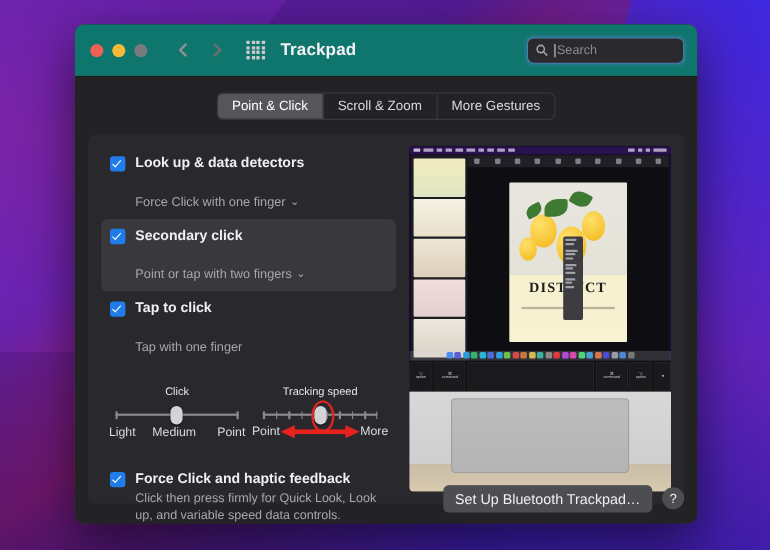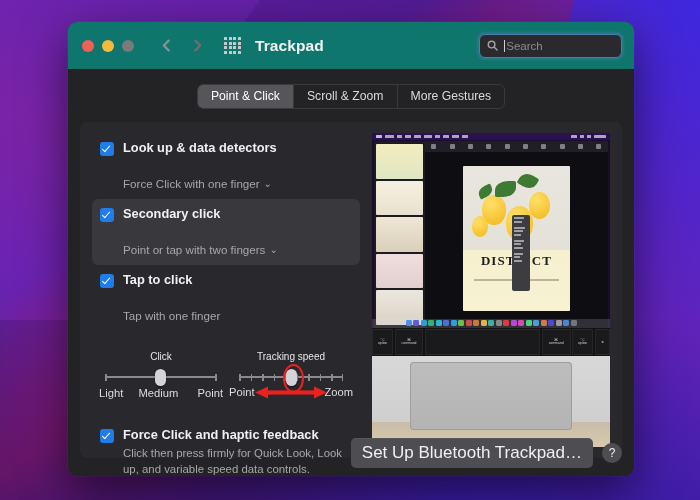--- a/index.html
+++ b/index.html
@@ -195,21 +195,21 @@
           display:flex;align-items:flex-start;justify-content:center;padding-top:6px;}
   .pad{width:68%;height:80%;background:linear-gradient(#bdbdbd,#b4b4b4);
        border-radius:4px;box-shadow:inset 0 0 0 1px #9e9e9e;}
 
   
   .footer{
     position:absolute;left:12px;right:12px;bottom:11px;height:24px;
     display:flex;align-items:center;justify-content:flex-end;gap:9px;
   }
   .btn{
-    background:#4d4d52;color:#f0f0f3;font-size:17px;border:none;border-radius:5px;
+    background:#4d4d52;color:#f0f0f3;font-size:13px;border:none;border-radius:5px;
     padding:5px 11px;box-shadow:0 .5px 0 rgba(255,255,255,.12) inset;cursor:default;
   }
   .helpbtn{
     width:20px;height:20px;border-radius:50%;background:#4d4d52;color:#f0f0f3;
     font-size:12px;display:flex;align-items:center;justify-content:center;cursor:default;
   }
 </style>
 </head>
 <body>
 
@@ -350,21 +350,21 @@
               <span class="thumb" style="left:47px"></span>
               <span class="redellipse" style="left:44px"></span>
             </div>
             <div class="arrowrow">
               <span>Point</span>
               <svg class="dblarrow" viewBox="0 0 72 13">
                 <polygon points="0,6.5 13,0.5 13,12.5" fill="#e8231f"></polygon>
                 <polygon points="72,6.5 59,0.5 59,12.5" fill="#e8231f"></polygon>
                 <rect x="12" y="4.4" width="48" height="4.2" fill="#e8231f"></rect>
               </svg>
-              <span>Zoom</span>
+              <span>More</span>
             </div>
           </div>
 
         </div>
 
         <div class="divider" style="margin-top:17px"></div>
 
         <div class="forcerow">
           <span class="cb"></span>
           <div>

